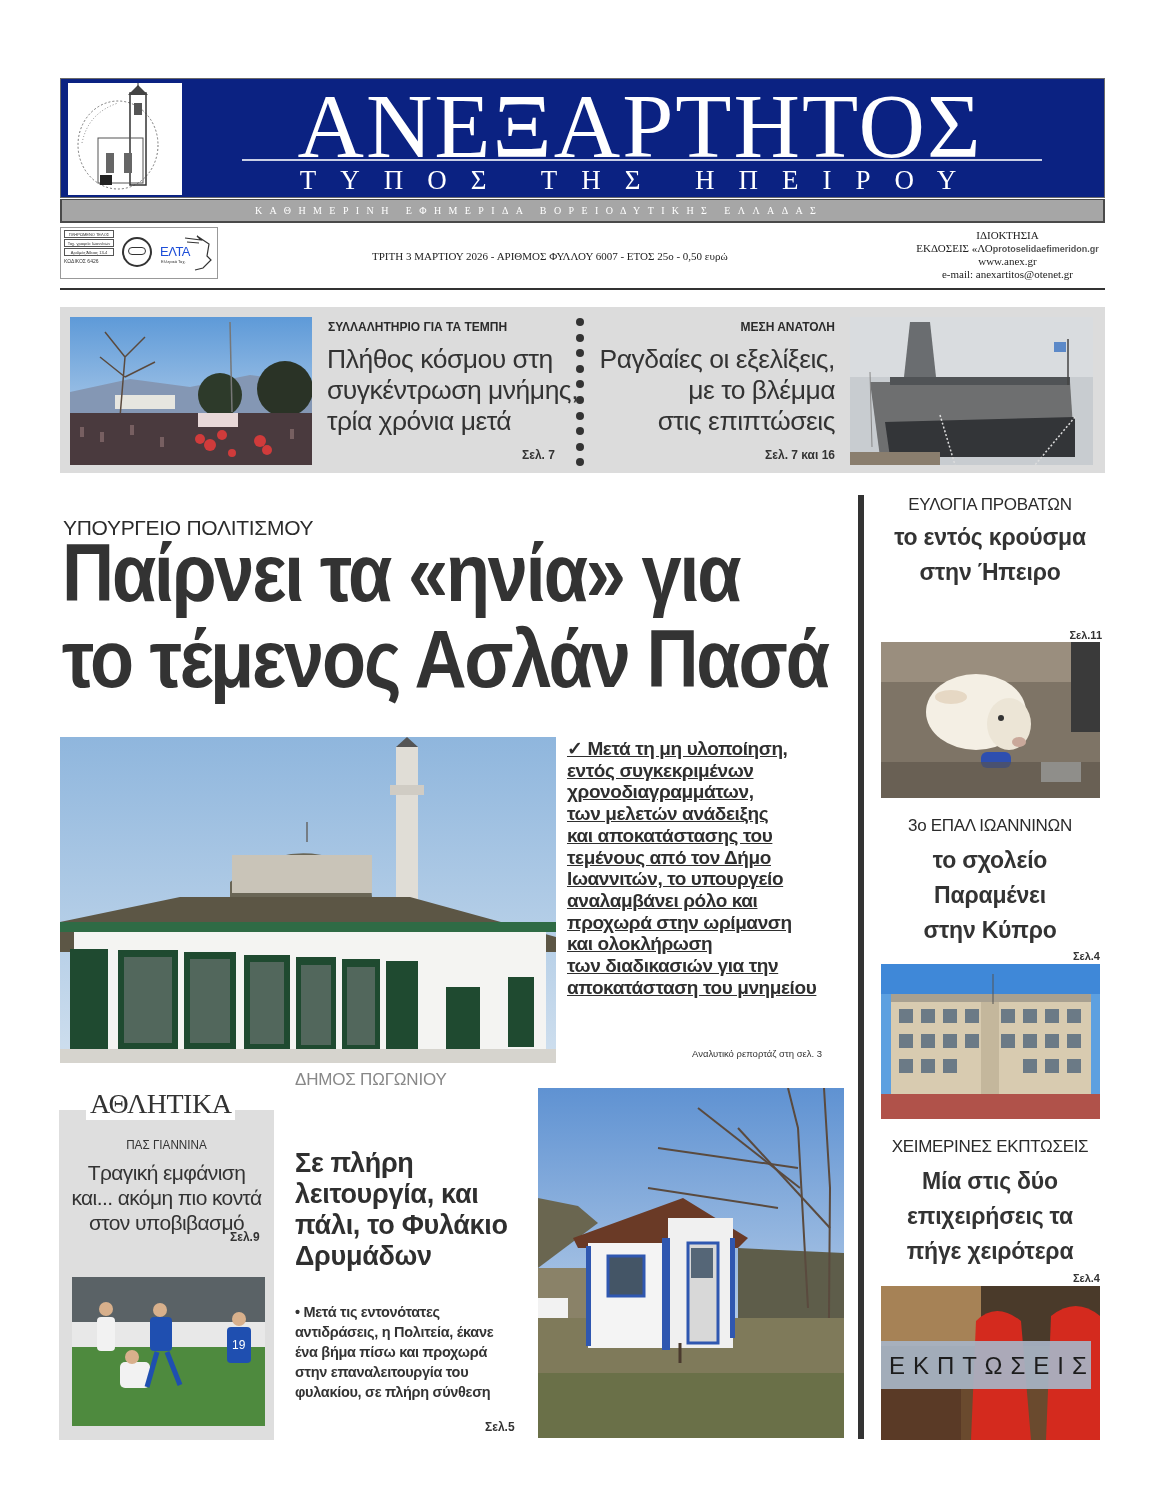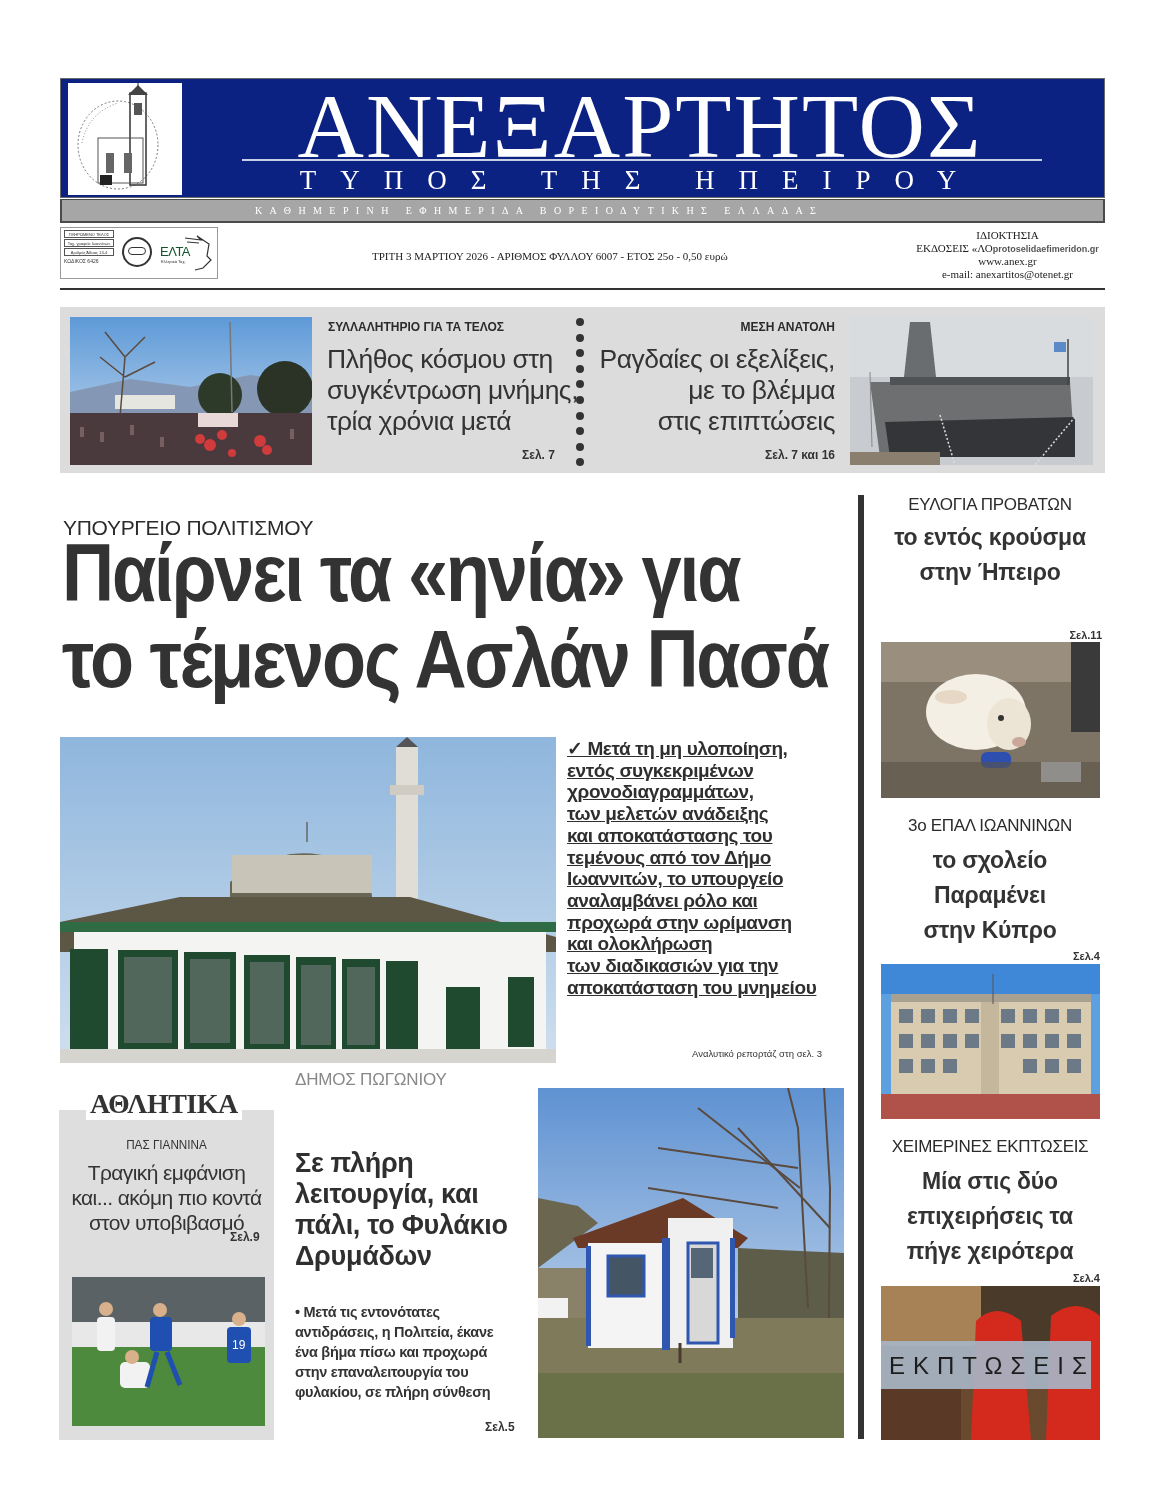--- a/index.html
+++ b/index.html
@@ -18,21 +18,21 @@
   .tagline-bar { left: 60px; top: 199px; width: 1045px; height: 24px; background: #a6a6a6; border: 2px solid #4a4a4a; border-top: 1px solid #4a4a4a; }
   .tagline { left: 255px; top: 205px; font-family: "Liberation Serif", serif; color: #ffffff; font-size: 10px; letter-spacing: 7.4px; white-space: nowrap; }
 
   
   .postage { left: 60px; top: 227px; width: 158px; height: 52px; border: 1px solid #999; background: #fff; }
   .postage-tbl { left: 64px; top: 230px; width: 50px; font-size: 4px; color: #333; }
   .postage-cell { border: 1px solid #555; height: 8px; text-align: center; line-height: 7px; margin-bottom: 1px; }
   .postage-code { font-size: 5px; margin-top: 2px; }
   .seal { left: 122px; top: 237px; width: 30px; height: 30px; border: 2px solid #333; border-radius: 50%; }
   .seal-inner { left: 128px; top: 247px; width: 18px; height: 8px; border: 1px solid #333; border-radius: 4px; }
-  .elta { left: 160px; top: 244px; font-size: 13px; color: #14532d; letter-spacing: -0.5px; }
+  .elta { left: 160px; top: 244px; font-size: 13px; color: #1d4ed8; letter-spacing: -0.5px; }
   .elta-sub { left: 161px; top: 259px; font-size: 4px; color: #333; }
   .elta-bird { left: 183px; top: 234px; width: 30px; height: 40px; }
   .dateline { left: 372px; top: 250px; font-family: "Liberation Serif", serif; font-size: 11px; color: #222; white-space: nowrap; }
   .imprint { left: 905px; top: 229px; width: 205px; font-family: "Liberation Serif", serif; font-size: 11px; color: #222; text-align: center; line-height: 12.5px; }
   .imprint .wm { font-family: "Liberation Sans", sans-serif; font-weight: bold; font-size: 9px; color: #555; }
   .rule-thin { left: 60px; top: 288px; width: 1045px; height: 2px; background: #333; }
 
   
   .band { left: 60px; top: 307px; width: 1045px; height: 166px; background: #dcdcdc; }
   .band-img-l { left: 70px; top: 317px; width: 242px; height: 148px; }
@@ -46,21 +46,21 @@
   
   .main-kicker { left: 63px; top: 516px; font-size: 21px; color: #2b2b2b; letter-spacing: -0.3px; white-space: nowrap; }
   .main-head { left: 62px; top: 530px; width: 790px; font-size: 82px; line-height: 86px; font-weight: bold; color: #333333; letter-spacing: -2.5px; transform: scaleX(0.88); transform-origin: left top; white-space: nowrap; }
   .main-img { left: 60px; top: 737px; width: 496px; height: 326px; }
   .main-deck { left: 567px; top: 738px; width: 290px; font-size: 19px; line-height: 21.7px; font-weight: bold; color: #2f2f2f; letter-spacing: -0.4px; }
   .main-deck p { white-space: nowrap; text-decoration: underline; }
   .main-ref { left: 692px; top: 1048px; font-size: 9.5px; color: #333; white-space: nowrap; }
 
   
   .sports-box { left: 59px; top: 1110px; width: 215px; height: 330px; background: #dedede; }
-  .sports-title { left: 86px; top: 1088px; font-family: "Liberation Serif", serif; font-weight: bold; font-size: 28px; color: #333; background: #fff; padding: 0 4px; letter-spacing: -0.5px; }
+  .sports-title { left: 86px; top: 1088px; font-family: "Liberation Serif", serif; font-weight: normal; font-size: 28px; color: #333; background: #fff; padding: 0 4px; letter-spacing: -0.5px; }
   .sports-kicker { left: 59px; top: 1137px; width: 215px; text-align: center; font-size: 13px; color: #333; transform: scaleX(0.9); }
   .sports-head { left: 59px; top: 1160px; width: 215px; text-align: center; font-size: 21px; line-height: 25px; color: #333; letter-spacing: -0.6px; }
   .sports-sel { left: 230px; top: 1230px; }
   .sports-img { left: 72px; top: 1277px; width: 193px; height: 149px; }
 
   
   .pog-kicker { left: 295px; top: 1070px; font-size: 17px; color: #888; white-space: nowrap; letter-spacing: -0.2px; }
   .pog-head { left: 295px; top: 1148px; width: 240px; font-size: 27px; line-height: 31px; font-weight: bold; color: #2f2f2f; letter-spacing: -0.3px; }
   .pog-deck { left: 295px; top: 1302px; width: 240px; font-size: 14.5px; line-height: 20px; font-weight: bold; color: #333; letter-spacing: -0.3px; }
   .pog-deck p { white-space: nowrap; }
@@ -156,21 +156,21 @@
     <g fill="#8a7070" opacity="0.7">
       <rect x="10" y="110" width="4" height="10"></rect>
         <rect x="30" y="115" width="4" height="10"></rect>
       <rect x="60" y="108" width="4" height="10"></rect>
         <rect x="90" y="120" width="4" height="10"></rect>
       <rect x="220" y="112" width="4" height="10"></rect>
     </g>
   </svg>
 </div>
 
-<div class="abs kicker-s" style="left:328px; top:320px;">ΣΥΛΛΑΛΗΤΗΡΙΟ ΓΙΑ ΤΑ ΤΕΛΟΣ</div>
+<div class="abs kicker-s" style="left:328px; top:320px;">ΣΥΛΛΑΛΗΤΗΡΙΟ ΓΙΑ ΤΑ ΤΕΜΠΗ</div>
 <div class="abs teaser-head" style="left:327px; top:344px;">
   <div>Πλήθος κόσμου στη</div>
   <div>συγκέντρωση μνήμης,</div>
   <div>τρία χρόνια μετά</div>
 </div>
 <div class="abs sel" style="left:522px; top:448px;">Σελ. 7</div>
 
 <div class="abs dots">
   <div class="dot"></div>
     <div class="dot"></div>

